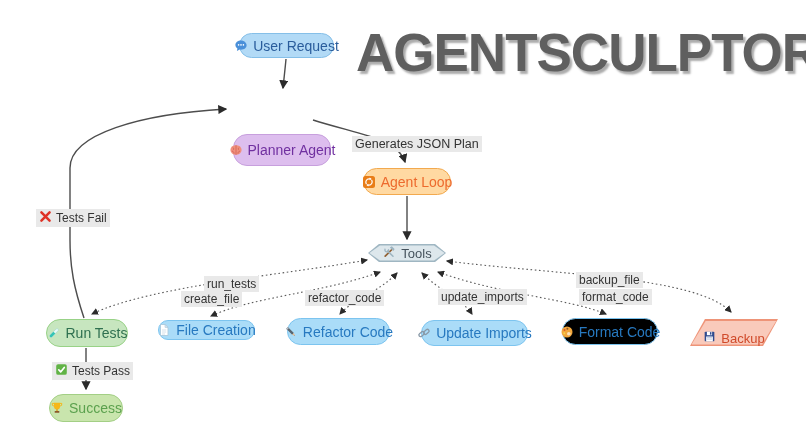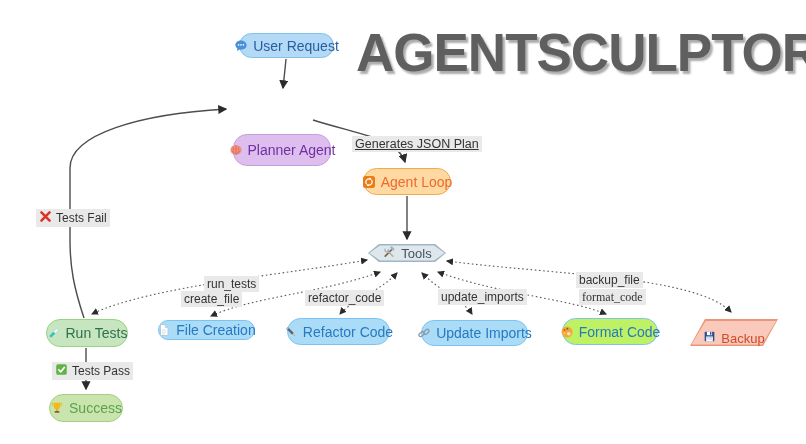--- a/index.html
+++ b/index.html
@@ -41,21 +41,21 @@
   .node .ic { display: flex; align-items: center; }
   .node svg { display: block; }
 
   .n-user    { left: 239px; top: 33px;  width: 95px;  height: 25px; background: #b2daf6; border-color: #85bfe8; color: #2a5d9c; }
   .n-planner { left: 233px; top: 92px;  width: 98px;  height: 32px; background: #ddbeee; border-color: #c79fdd; color: #7030a0; margin-top: 42px; }
   .n-loop    { left: 363px; top: 168px; width: 88px;  height: 27px; background: #ffd9a2; border-color: #f2a94e; color: #ed6a2d; }
   .n-runtests{ left: 46px;  top: 319px; width: 82px;  height: 28px; background: #c7e6bf; border-color: #98d287; color: #2f7050; }
   .n-filecre { left: 158px; top: 320px; width: 97px;  height: 20px; background: #aadcf8; border-color: #7cc4ef; color: #2779c0; }
   .n-refac   { left: 287px; top: 318px; width: 103px; height: 27px; background: #aadcf8; border-color: #7cc4ef; color: #2779c0; }
   .n-update  { left: 421px; top: 320px; width: 107px; height: 26px; background: #aadcf8; border-color: #7cc4ef; color: #2779c0; }
-  .n-format  { left: 562px; top: 318px; width: 96px;  height: 27px; background: #bef264; border-color: #7cc4ef; color: #2779c0; }
+  .n-format  { left: 562px; top: 318px; width: 96px;  height: 27px; background: #000000; border-color: #7cc4ef; color: #2779c0; }
   .n-success { left: 49px;  top: 394px; width: 74px;  height: 28px; background: #c9e5ad; border-color: #a3cf85; color: #5ba14e; }
 
   
   .hex-wrap { position: absolute; left: 368px; top: 244px; width: 78px; height: 18px; }
   .hex-border { position: absolute; inset: 0; background: #9fb6c2;
     clip-path: polygon(14% 0, 86% 0, 100% 50%, 86% 100%, 14% 100%, 0 50%); }
   .hex-fill { position: absolute; inset: 1.4px; background: #dde7ec;
     clip-path: polygon(14% 0, 86% 0, 100% 50%, 86% 100%, 14% 100%, 0 50%); }
   .hex-content { position: absolute; inset: 0; display: flex; align-items: center; justify-content: center;
     gap: 5px; font-size: 13px; color: #45525c; }
@@ -74,29 +74,29 @@
     background: #e9e9e9;
     color: #333;
     font-size: 12px;
     padding: 1px 3px;
     white-space: nowrap;
     display: flex;
     align-items: center;
     gap: 4px;
     line-height: 14px;
   }
-  .el-generates { left: 352px; top: 136px; font-size: 12.5px; text-decoration: underline; }
+  .el-generates { left: 352px; top: 136px; font-size: 12.5px; }
   .el-fail      { left: 36px;  top: 209px; }
   .el-pass      { left: 52px;  top: 362px; }
   .el-runtests  { left: 204px; top: 276px; }
   .el-createfile{ left: 181px; top: 291px; }
   .el-refactor  { left: 305px; top: 290px; align-items: flex-end; }
   .el-update    { left: 438px; top: 289px; }
   .el-backup    { left: 576px; top: 272px; }
-  .el-format    { left: 579px; top: 289px; font-family: Liberation Serif, serif; }
+  .el-format    { left: 579px; top: 289px; }
 </style>
 </head>
 <body>
 
 <div class="canvas">
 
   <svg class="edges-svg">
     <defs>
       <marker id="arr" viewBox="0 0 10 10" refX="8.5" refY="5" markerWidth="6.5" markerHeight="6.5" orient="auto-start-reverse">
         <path d="M0 0 L10 5 L0 10 z" fill="#2b2b2b"></path>

